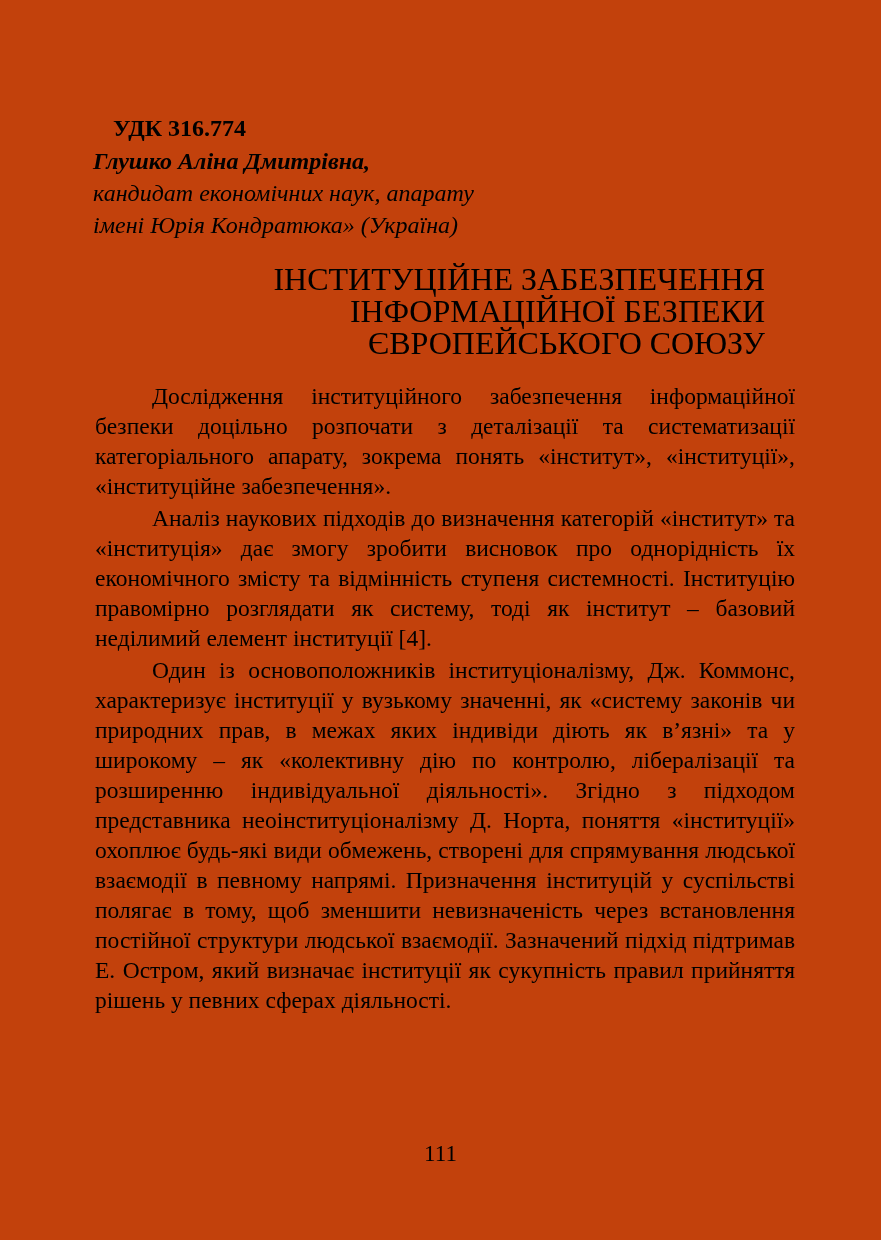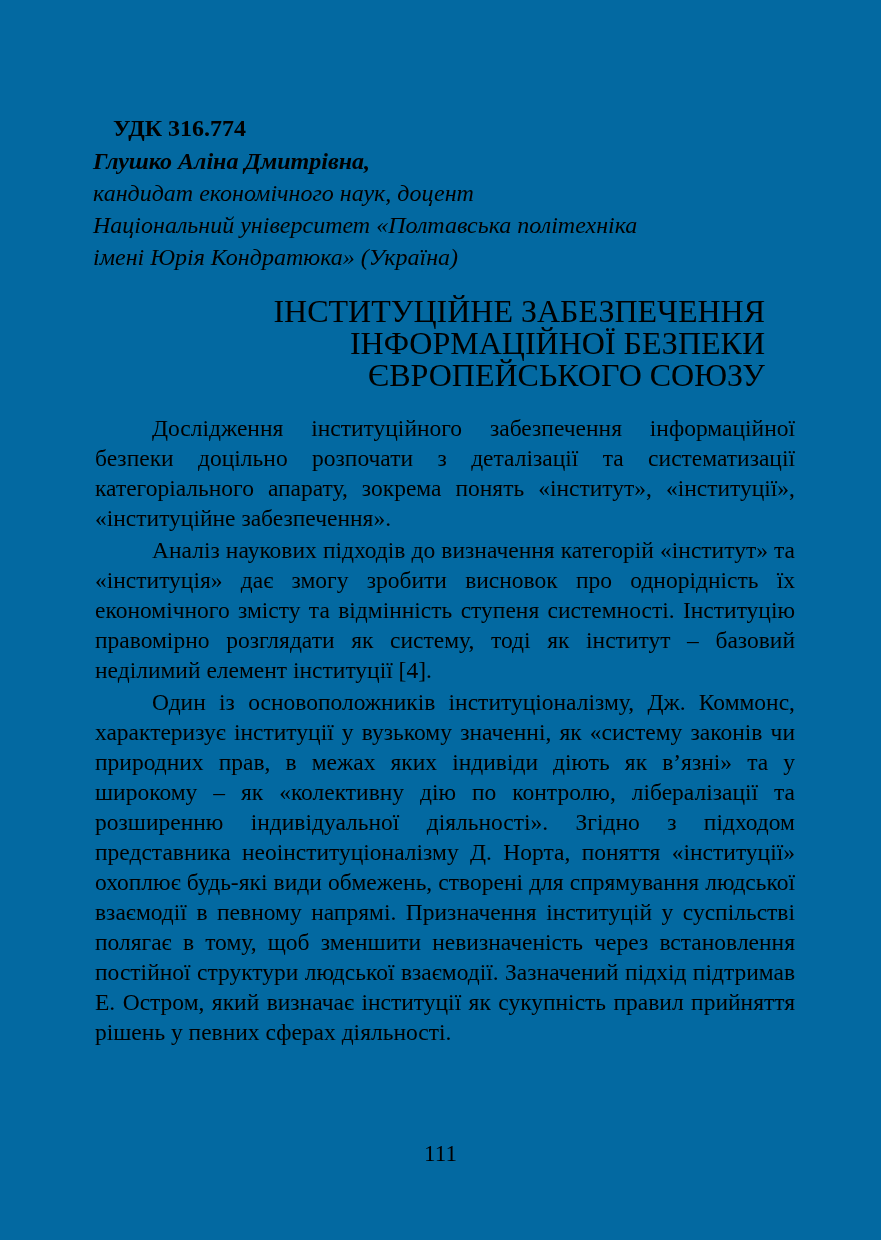--- a/index.html
+++ b/index.html
@@ -4,21 +4,21 @@
 <style>
   html, body {
     margin: 0;
     padding: 0;
     background: #ffffff;
   }
   .page {
     position: relative;
     width: 881px;
     height: 1240px;
-    background: #0369a1;
+    background: #c2410c;
     color: #000000;
     font-family: "Liberation Serif", "DejaVu Serif", serif;
     box-sizing: border-box;
     padding: 113px 84px 0 93px;
     overflow: hidden;
   }
   .udc {
     font-weight: bold;
     font-size: 24px;
     line-height: 30px;
@@ -65,22 +65,21 @@
 </style>
 </head>
 <body>
 
 <div class="page">
 
   <div class="udc">УДК 316.774</div>
 
   <div class="byline">
     <div class="author-name">Глушко Аліна Дмитрівна,</div>
-    <div>кандидат економічного наук, доцент</div>
-    <div>Національний університет «Полтавська політехніка</div>
+    <div>кандидат економічних наук, апарату</div>
     <div>імені Юрія Кондратюка» (Україна)</div>
   </div>
 
   <div class="doc-title">ІНСТИТУЦІЙНЕ ЗАБЕЗПЕЧЕННЯ ІНФОРМАЦІЙНОЇ БЕЗПЕКИ ЄВРОПЕЙСЬКОГО СОЮЗУ</div>
 
   <div class="body-text">
     <p>Дослідження інституційного забезпечення інформаційної безпеки доцільно розпочати з деталізації та систематизації категоріального апарату, зокрема понять «інститут», «інституції», «інституційне забезпечення».</p>
     <p>Аналіз наукових підходів до визначення категорій «інститут» та «інституція» дає змогу зробити висновок про однорідність їх економічного змісту та відмінність ступеня системності. Інституцію правомірно розглядати як систему, тоді як інститут – базовий неділимий елемент інституції [4].</p>
     <p>Один із основоположників інституціоналізму, Дж. Коммонс, характеризує інституції у вузькому значенні, як «систему законів чи природних прав, в межах яких індивіди діють як в’язні» та у широкому – як «колективну дію по контролю, лібералізації та розширенню індивідуальної діяльності». Згідно з підходом представника неоінституціоналізму Д. Норта, поняття «інституції» охоплює будь-які види обмежень, створені для спрямування людської взаємодії в певному напрямі. Призначення інституцій у суспільстві полягає в тому, щоб зменшити невизначеність через встановлення постійної структури людської взаємодії. Зазначений підхід підтримав Е. Остром, який визначає інституції як сукупність правил прийняття рішень у певних сферах діяльності.</p>
   </div>

